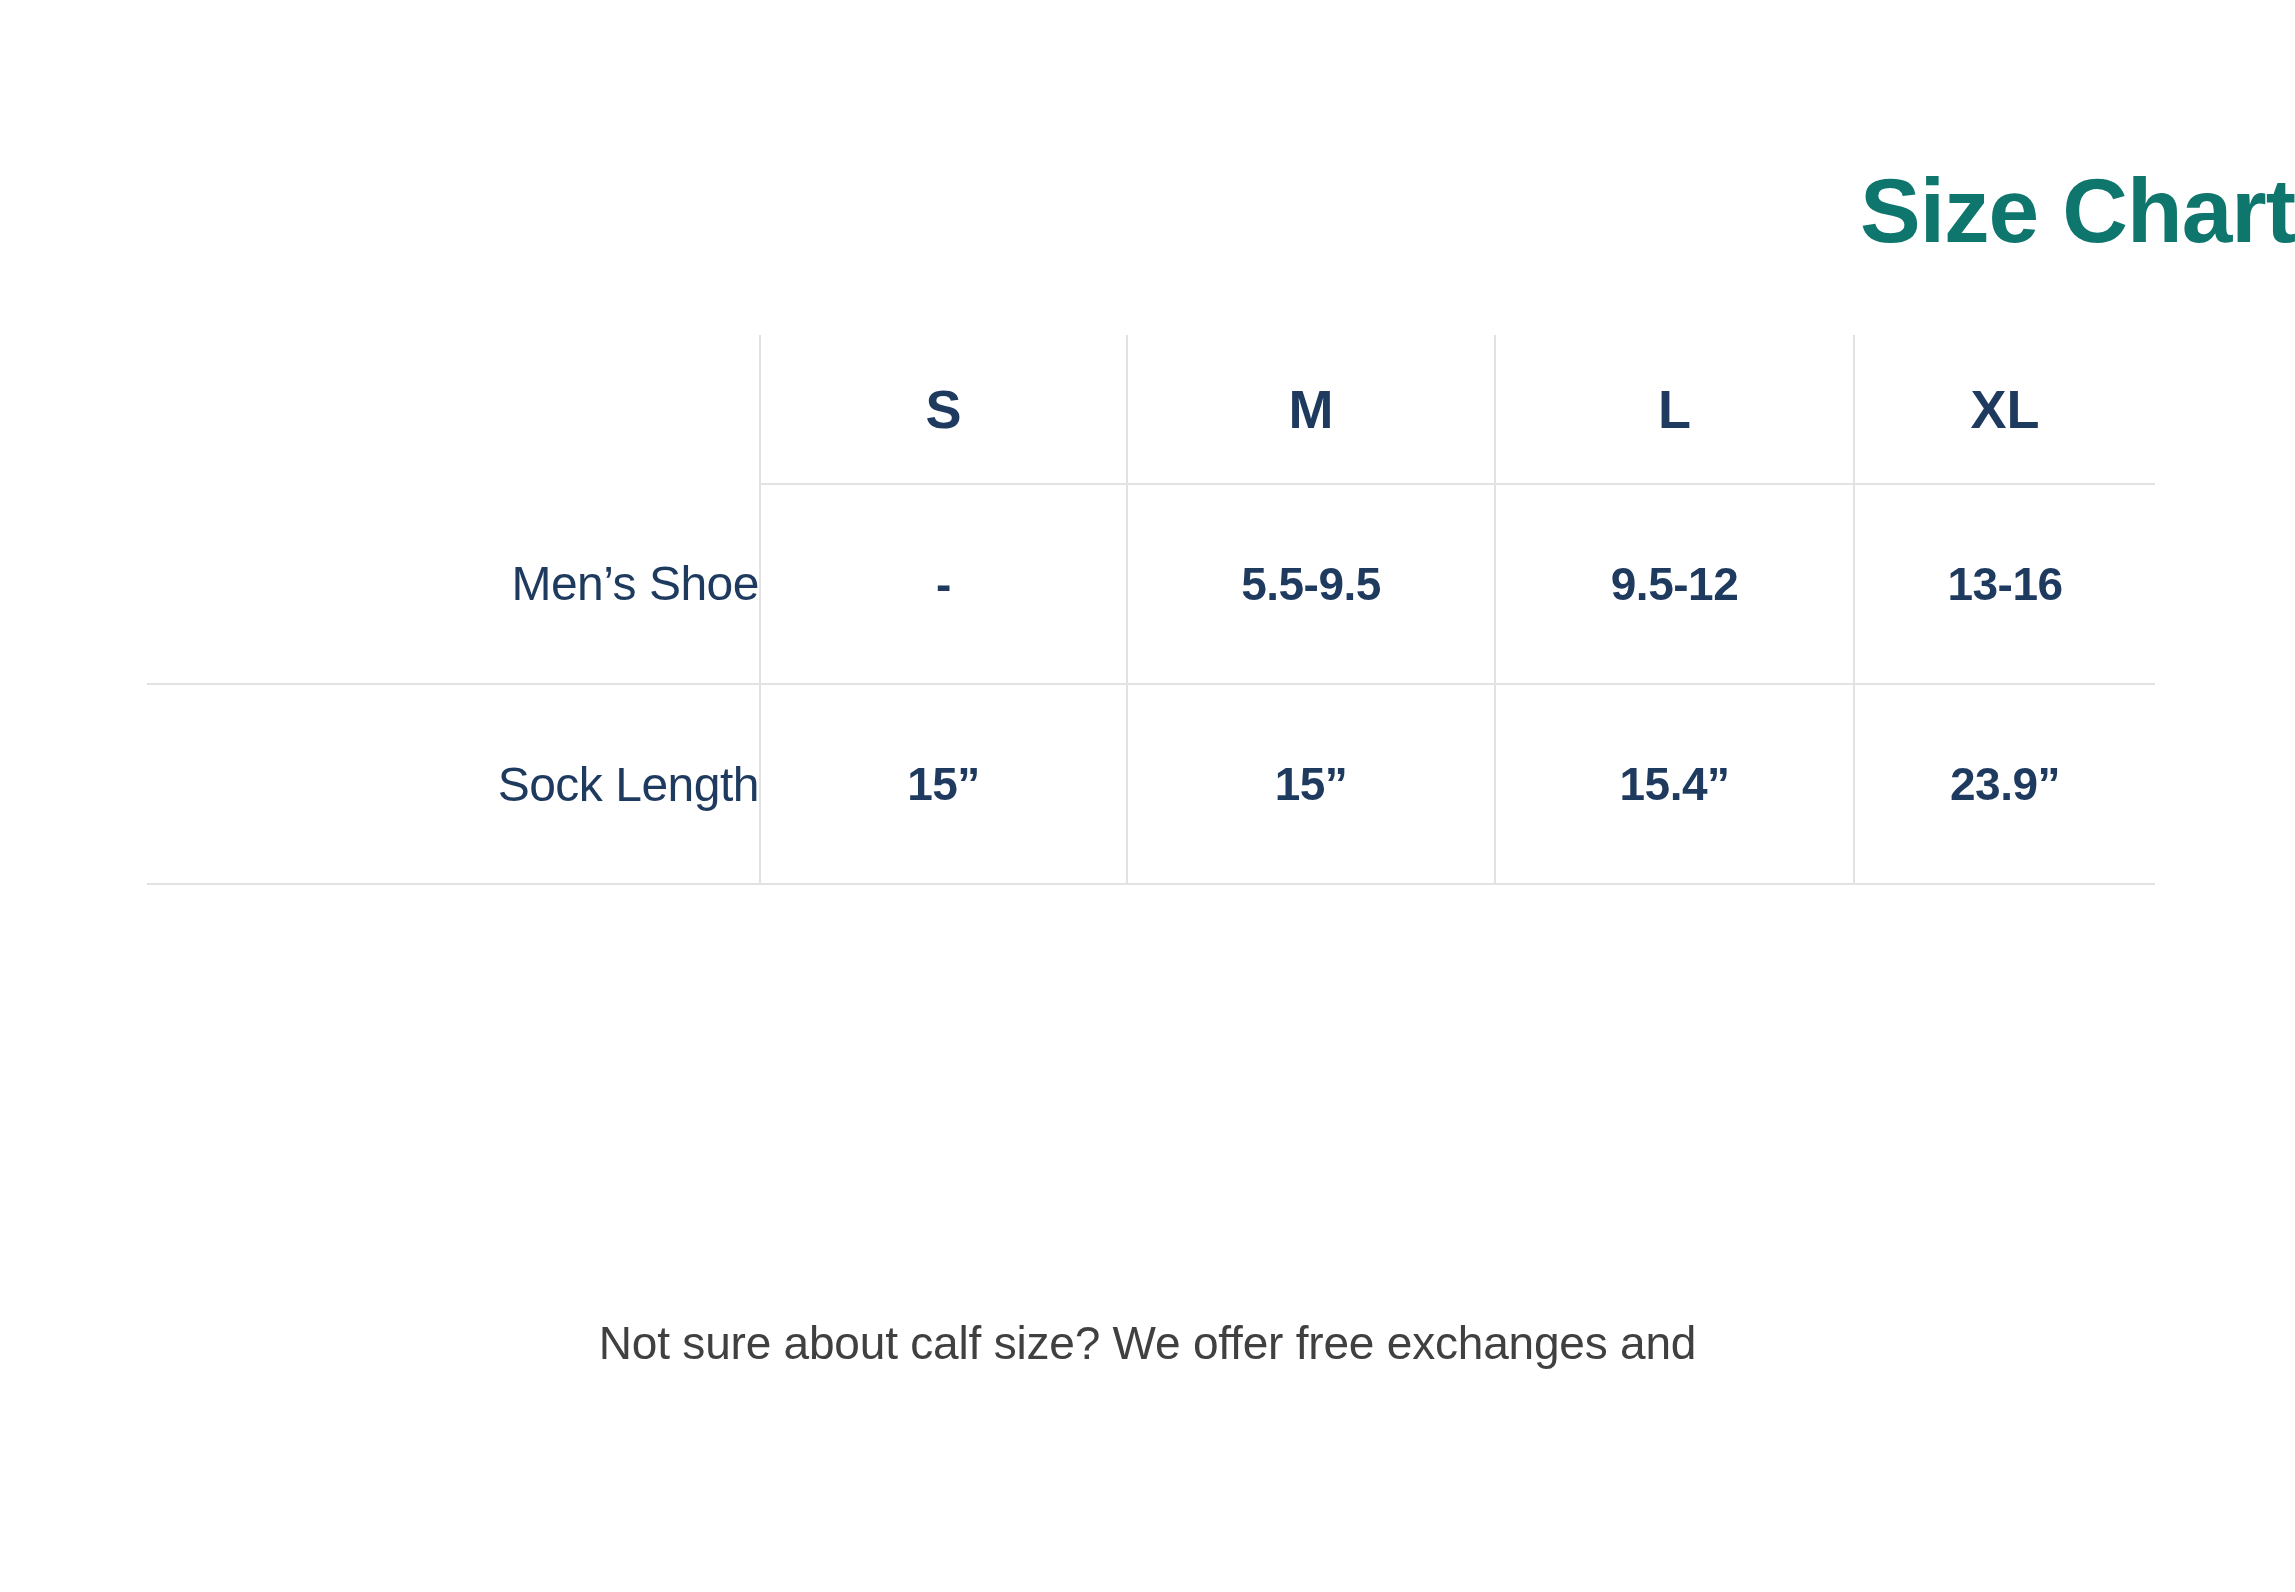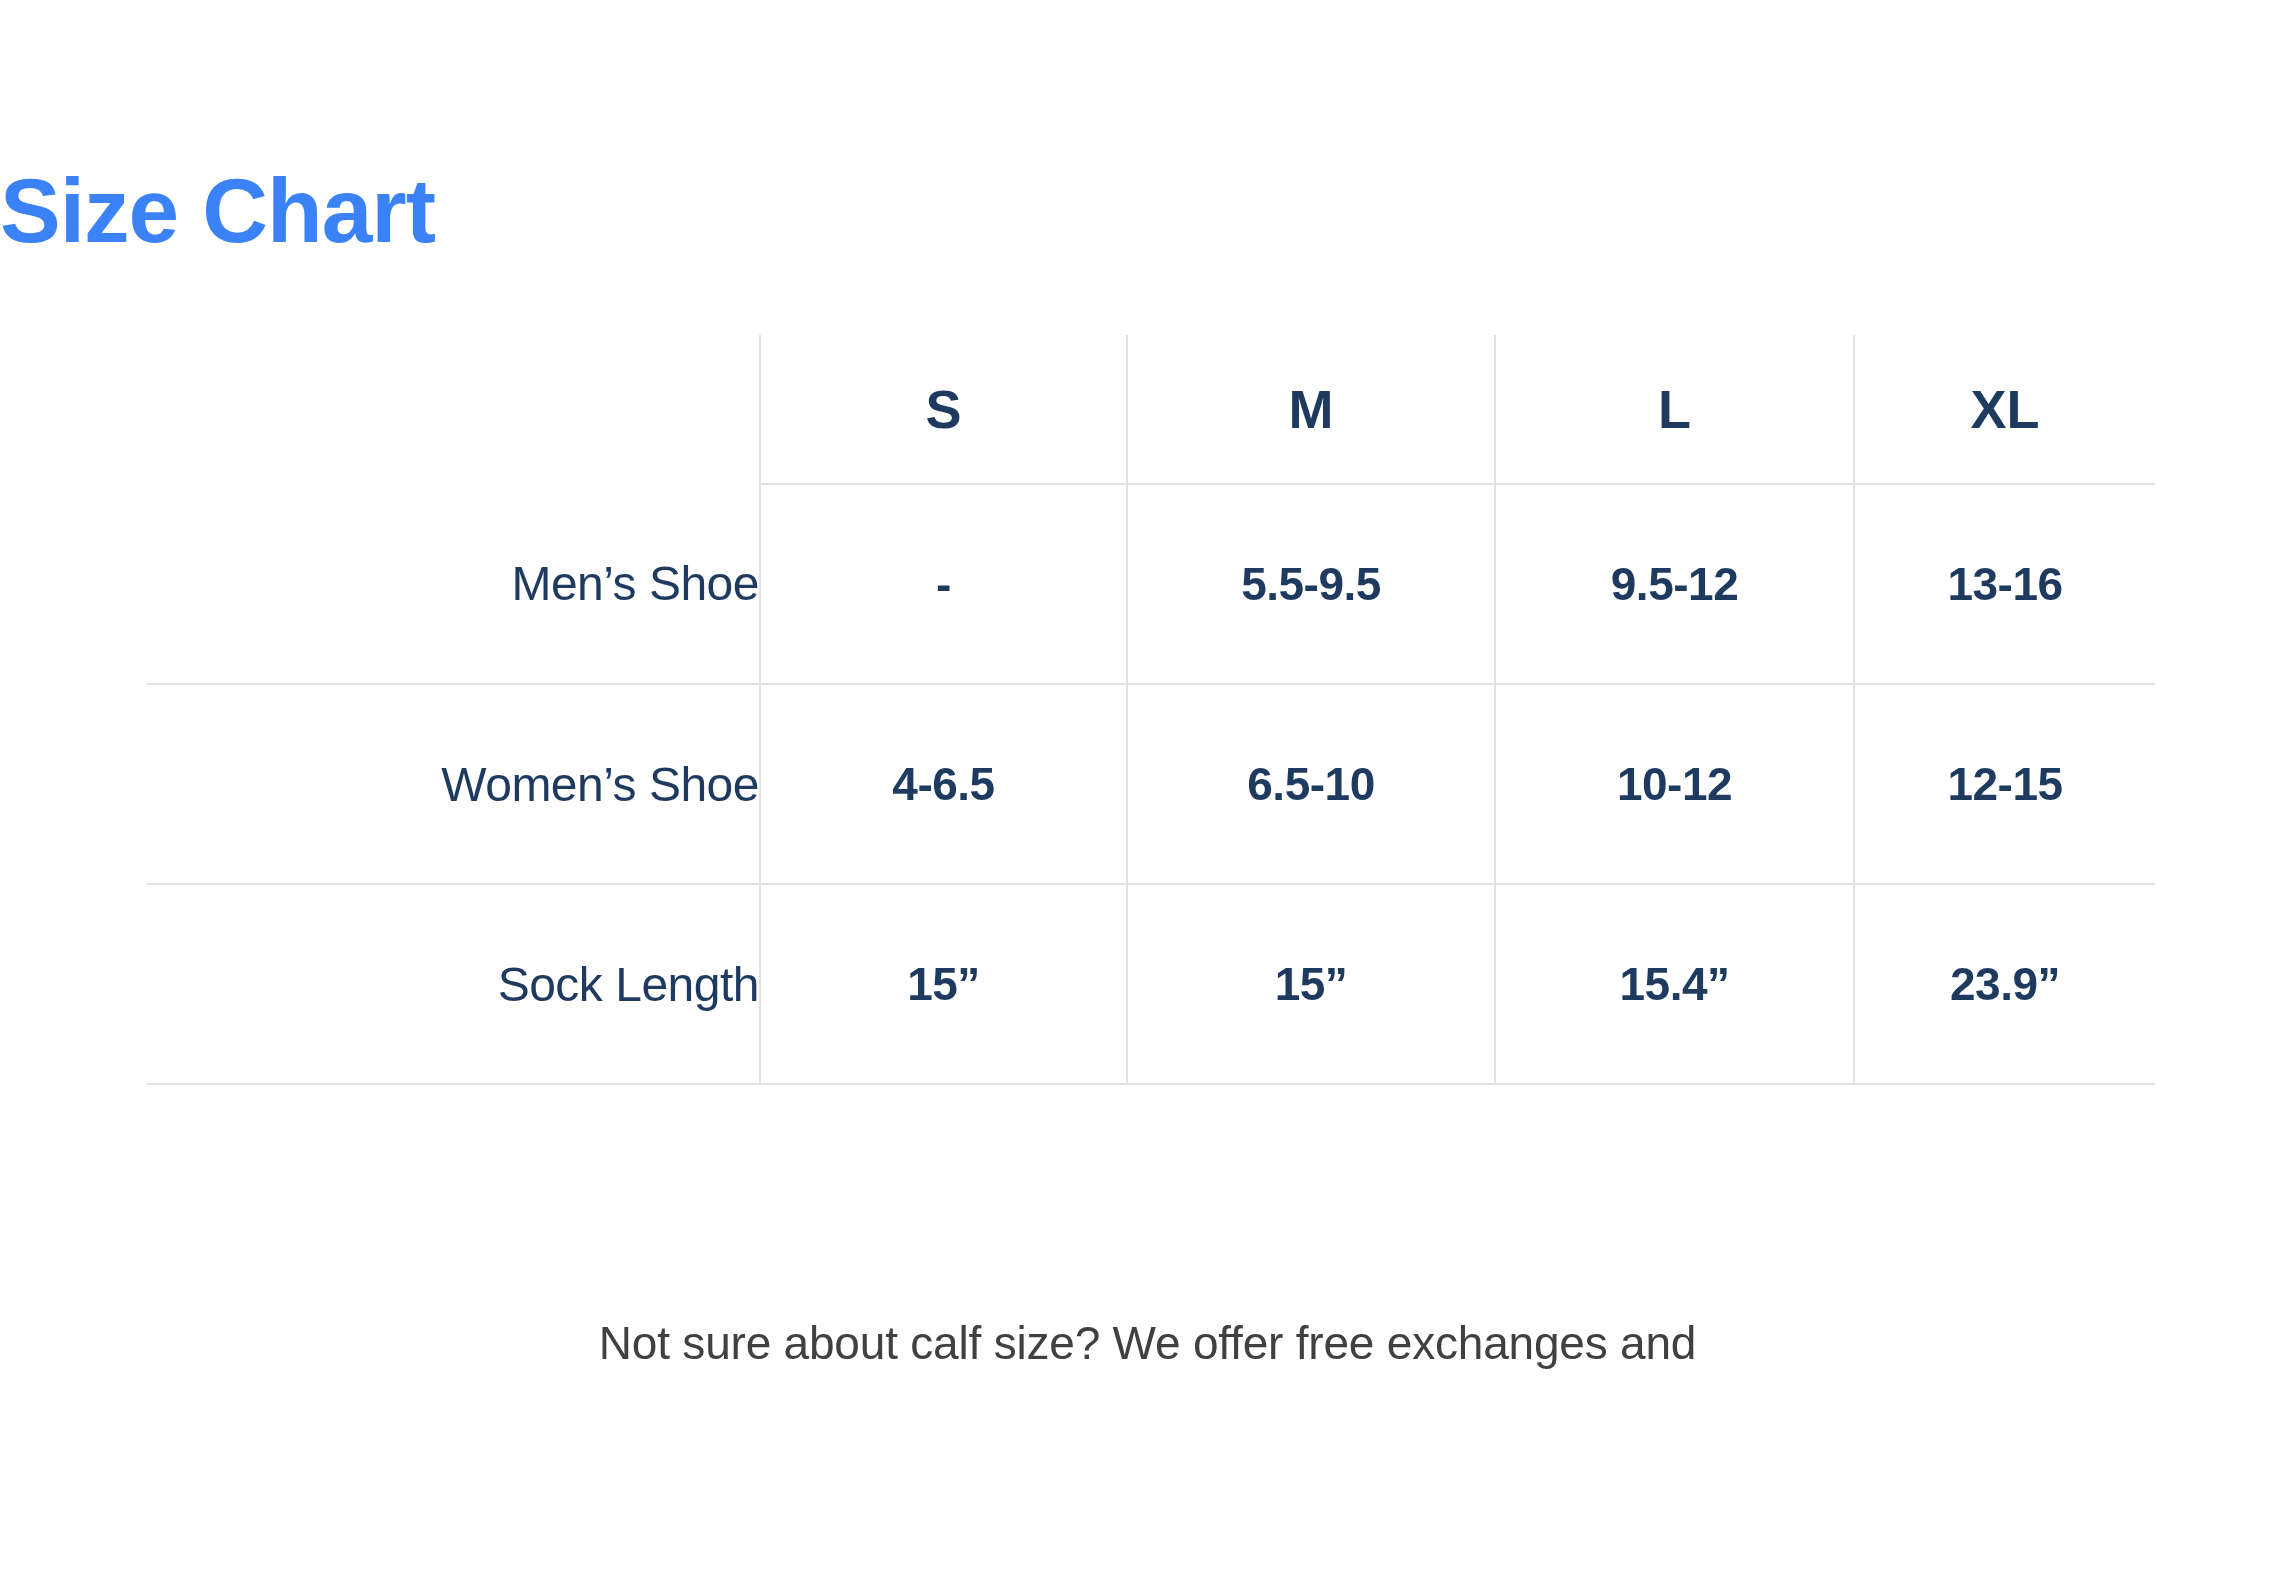--- a/index.html
+++ b/index.html
@@ -22,25 +22,25 @@
     background: #ffffff;
     overflow: hidden;
   }
 
   
   .title {
     position: absolute;
     top: 163px;
     left: 0;
     width: 2295px;
-    text-align: left;
+    text-align: right;
     font-size: 91px;
     font-weight: 700;
     letter-spacing: -1px;
-    color: #3b82f6;
+    color: #0f766e;
     line-height: 1.05;
   }
 
   
   .table-wrap {
     position: absolute;
     left: 147px;
     top: 335px;
     width: 2008px;   
     height: 923px;  
@@ -153,27 +153,20 @@
 
       <tbody>
         <tr class="body-row">
           <td class="label-cell">Men’s Shoe</td>
           <td class="value-cell divider-col">-</td>
           <td class="value-cell divider-col">5.5-9.5</td>
           <td class="value-cell divider-col">9.5-12</td>
           <td class="value-cell divider-col">13-16</td>
         </tr>
 
-        <tr class="body-row">
-          <td class="label-cell">Women’s Shoe</td>
-          <td class="value-cell divider-col">4-6.5</td>
-          <td class="value-cell divider-col">6.5-10</td>
-          <td class="value-cell divider-col">10-12</td>
-          <td class="value-cell divider-col">12-15</td>
-        </tr>
 
 
         <tr class="body-row">
           <td class="label-cell">Sock Length</td>
           <td class="value-cell divider-col">15”</td>
           <td class="value-cell divider-col">15”</td>
           <td class="value-cell divider-col">15.4”</td>
           <td class="value-cell divider-col">23.9”</td>
         </tr>
       </tbody>

